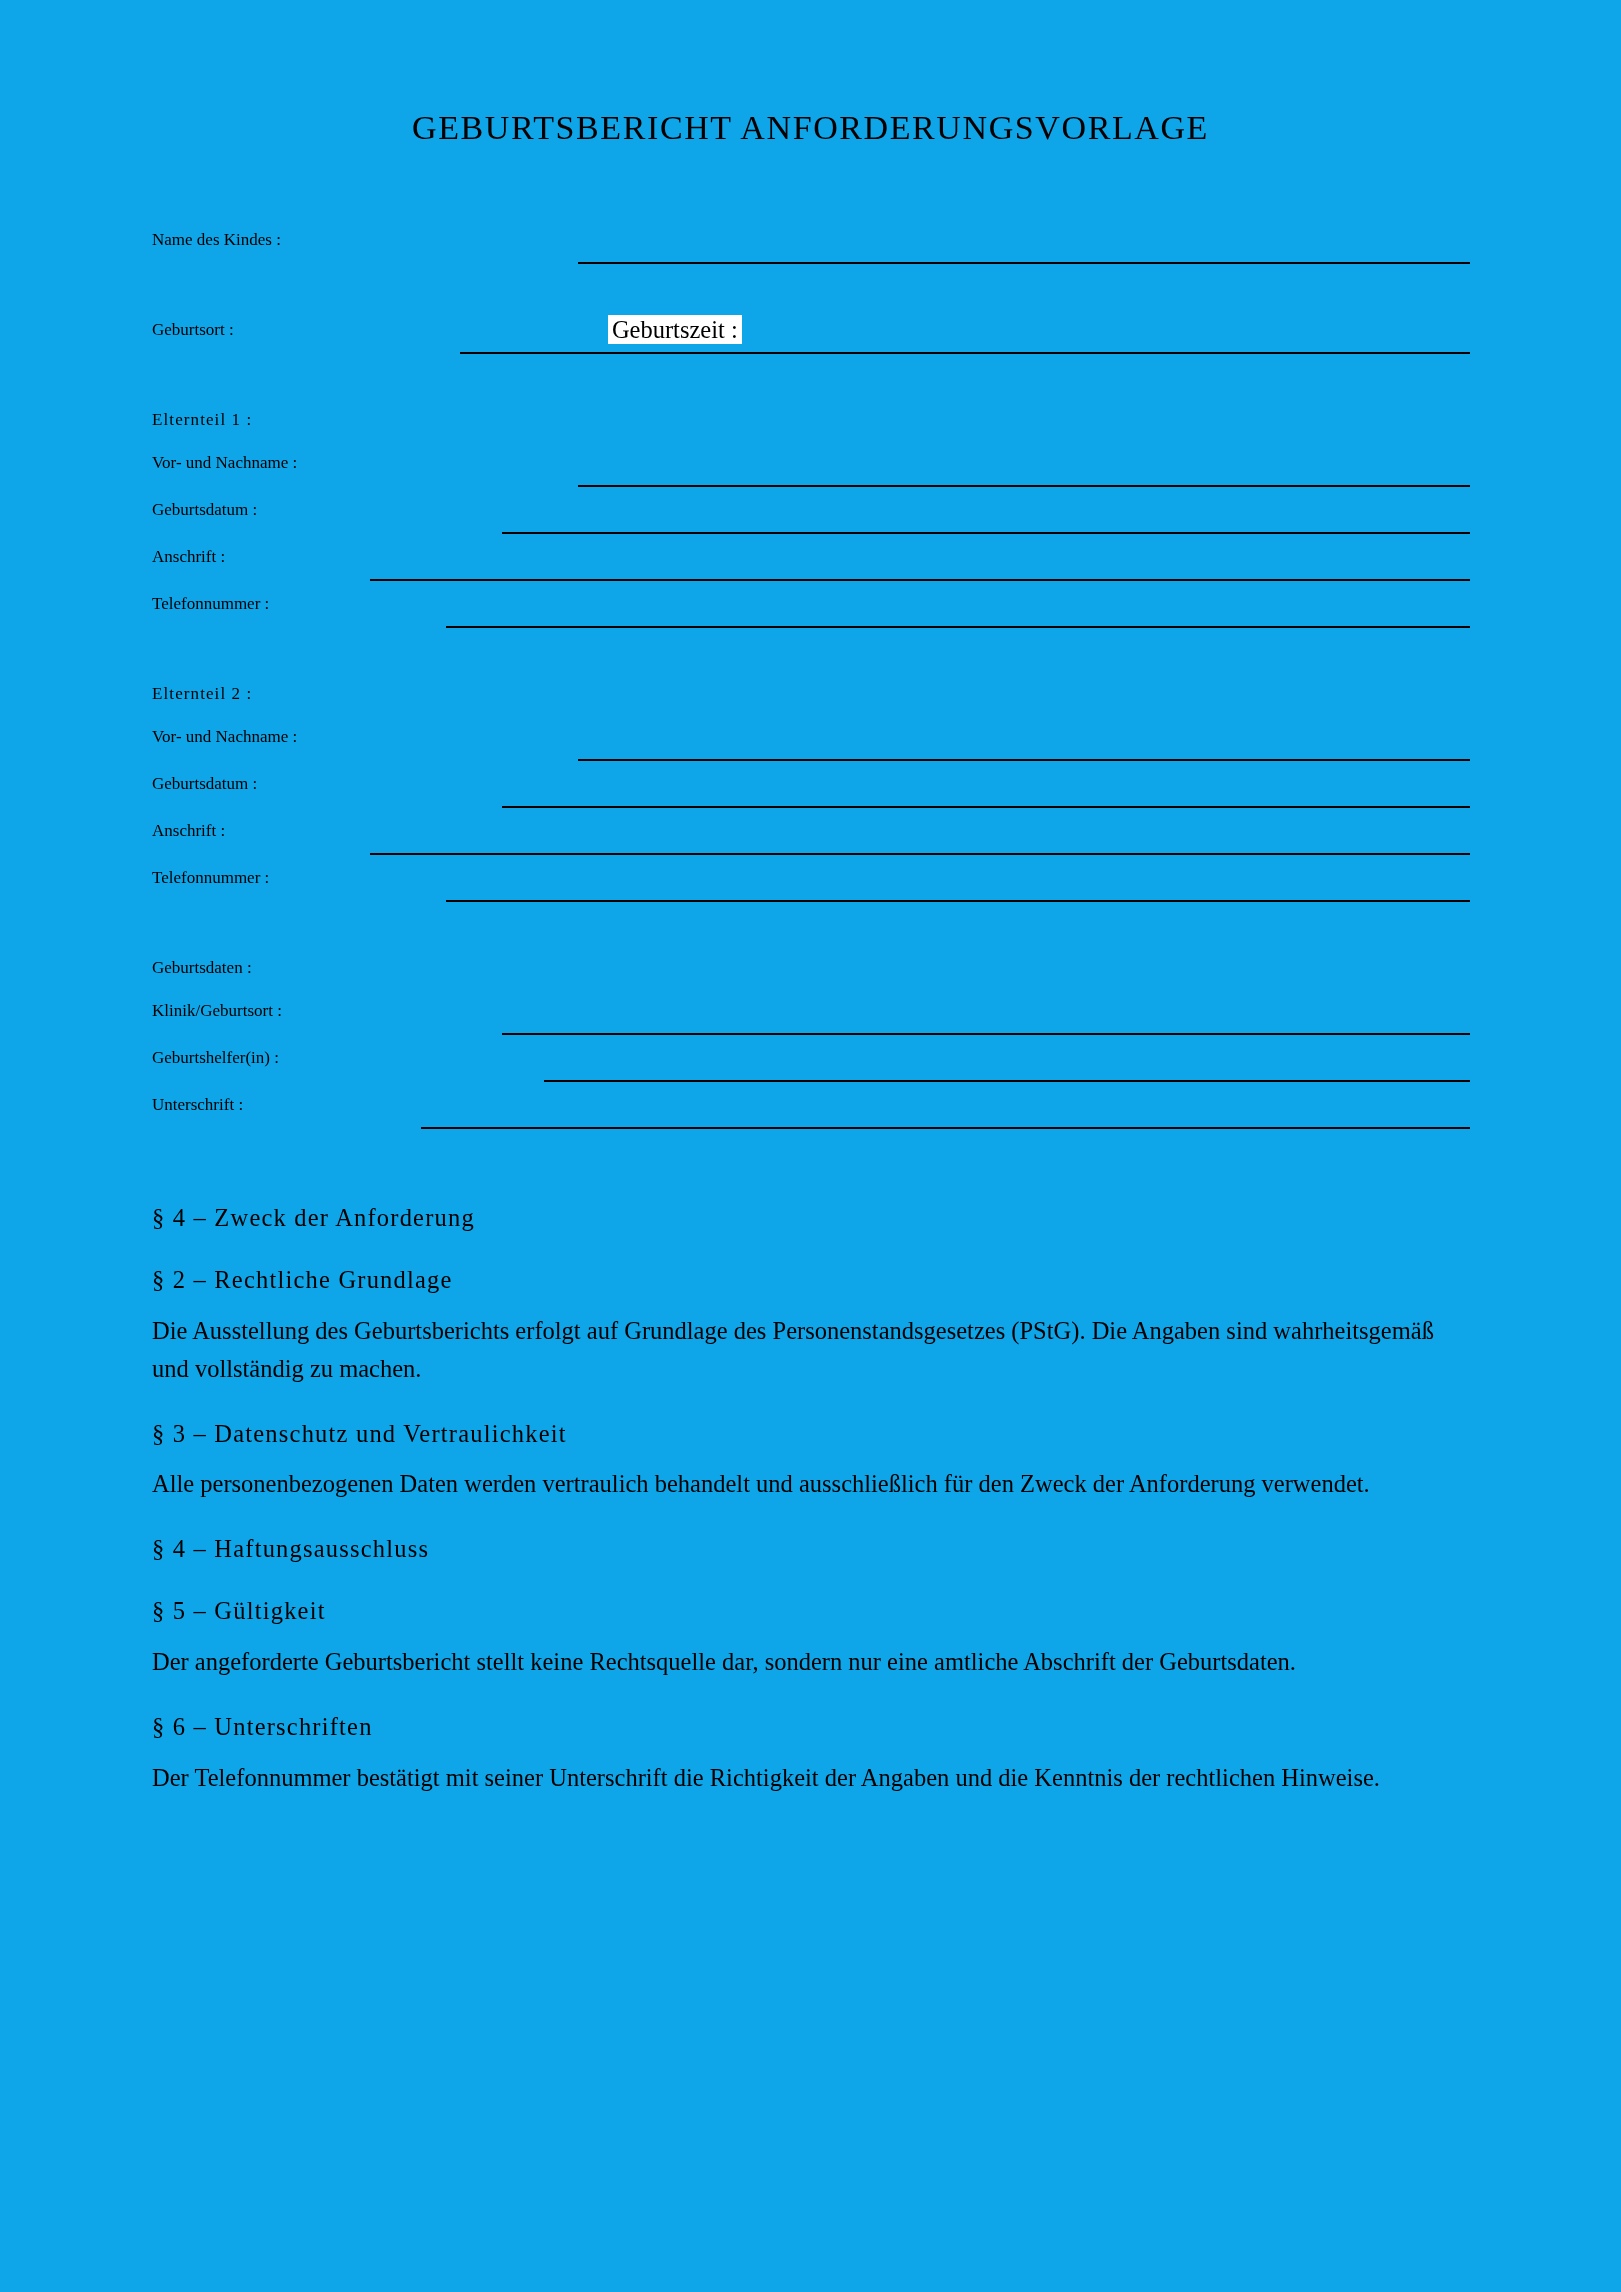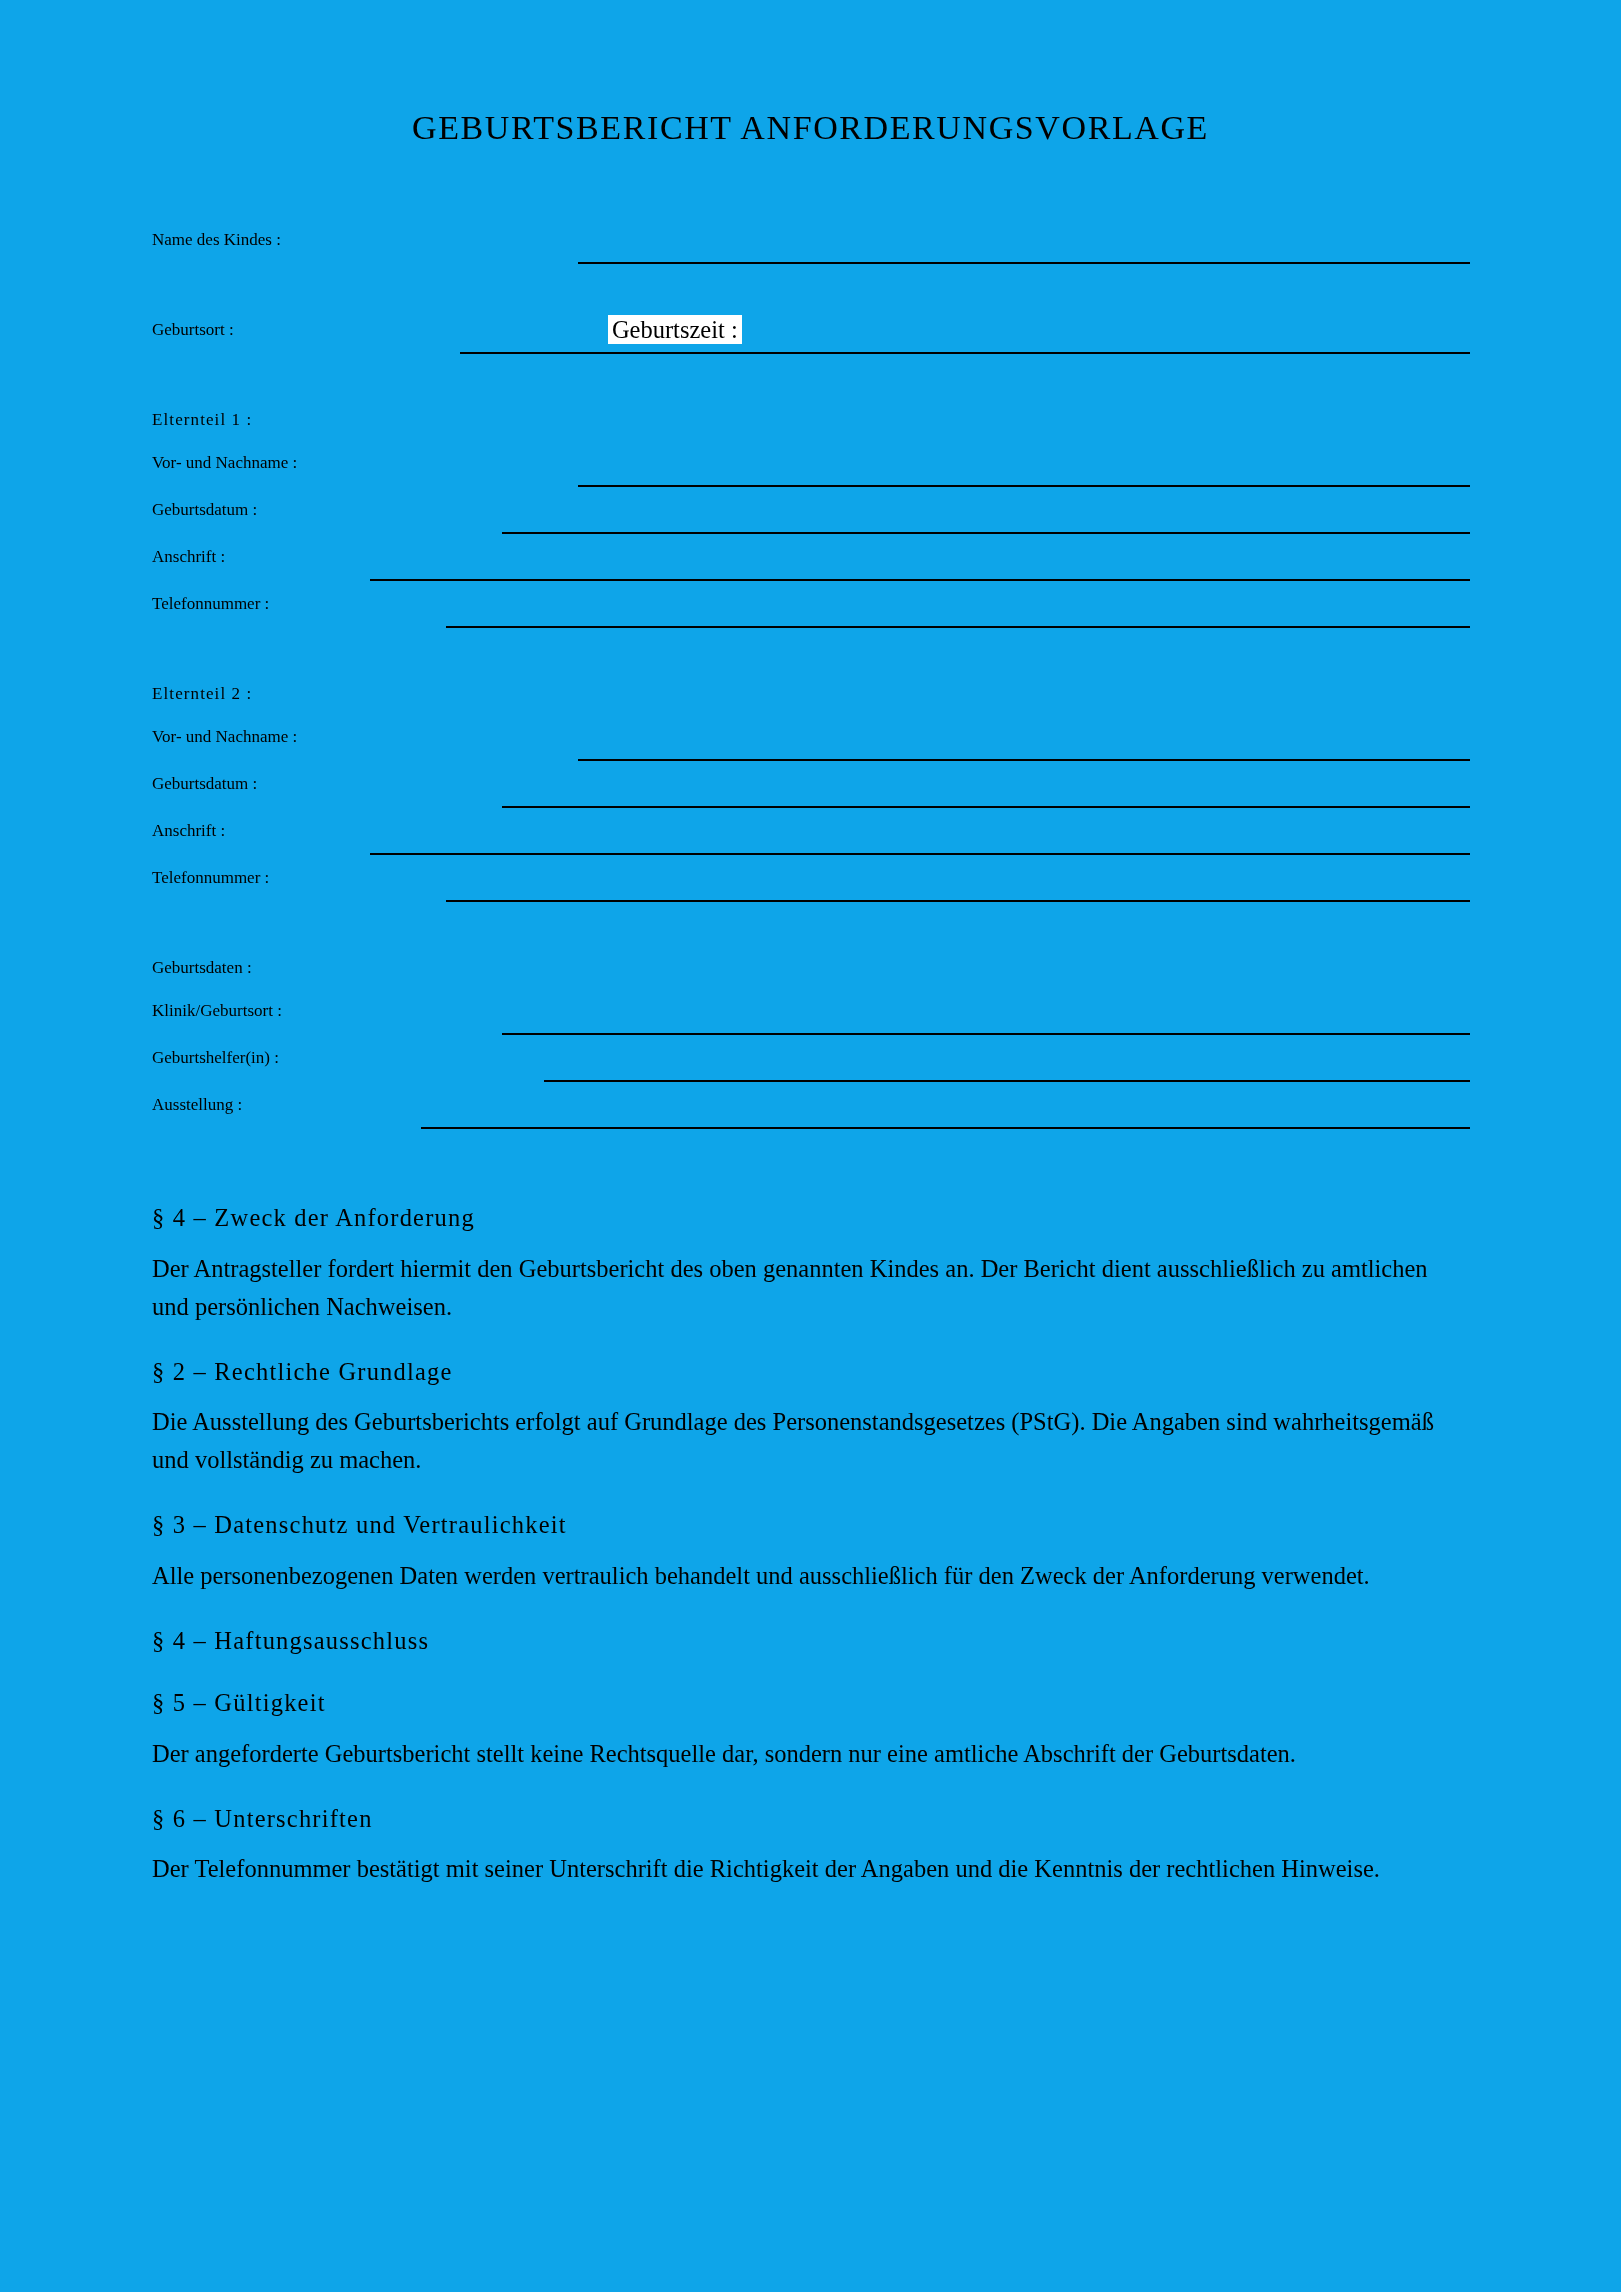--- a/index.html
+++ b/index.html
@@ -189,31 +189,30 @@
       <span class="field-label">Klinik/Geburtsort :</span>
       <span class="field-rule" style="width:968px;"></span>
     </div>
 
     <div class="field-row">
       <span class="field-label">Geburtshelfer(in) :</span>
       <span class="field-rule" style="width:926px;"></span>
     </div>
 
     <div class="field-row">
-      <span class="field-label">Ausstellung :</span>
+      <span class="field-label">Unterschrift :</span>
       <span class="field-rule" style="width:1049px;"></span>
     </div>
 
   </div>
 
   <div class="clauses">
 
     <div class="clause">
       <div class="clause-heading">§ 4 – Zweck der Anforderung</div>
-      <p class="clause-body">Der Antragsteller fordert hiermit den Geburtsbericht des oben genannten Kindes an. Der Bericht dient ausschließlich zu amtlichen und persönlichen Nachweisen.</p>
     </div>
 
     <div class="clause">
       <div class="clause-heading">§ 2 – Rechtliche Grundlage</div>
       <p class="clause-body">Die Ausstellung des Geburtsberichts erfolgt auf Grundlage des Personenstandsgesetzes (PStG). Die Angaben sind wahrheitsgemäß und vollständig zu machen.</p>
     </div>
 
     <div class="clause">
       <div class="clause-heading">§ 3 – Datenschutz und Vertraulichkeit</div>
       <p class="clause-body">Alle personenbezogenen Daten werden vertraulich behandelt und ausschließlich für den Zweck der Anforderung verwendet.</p>

